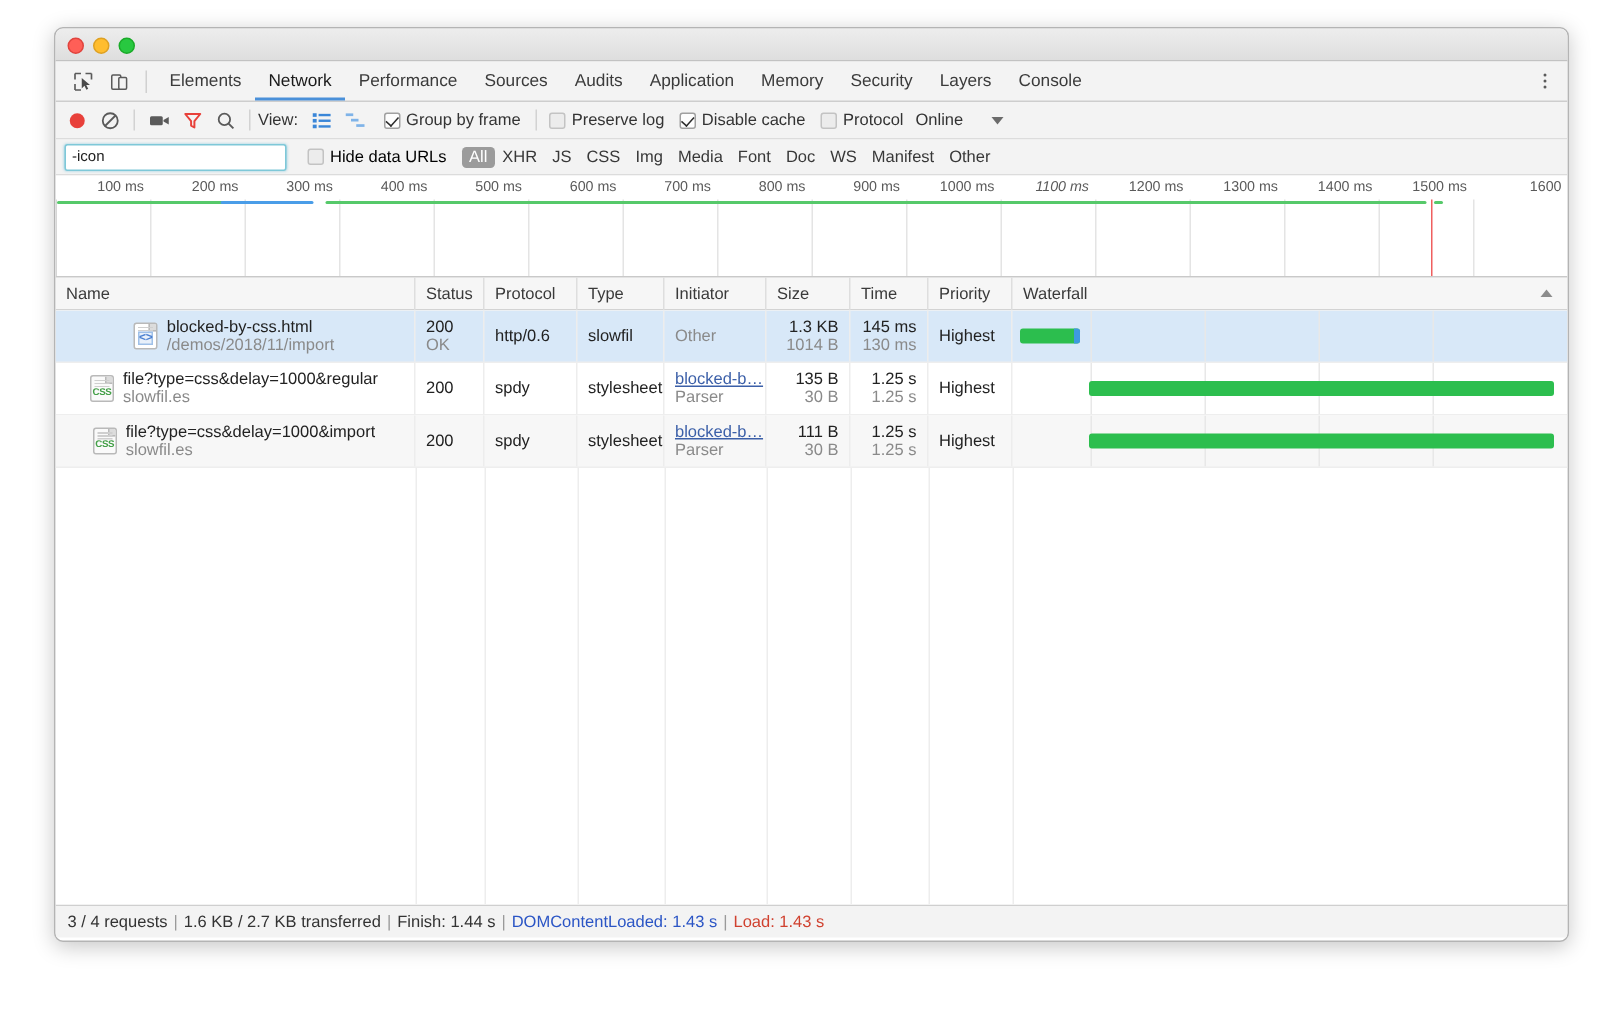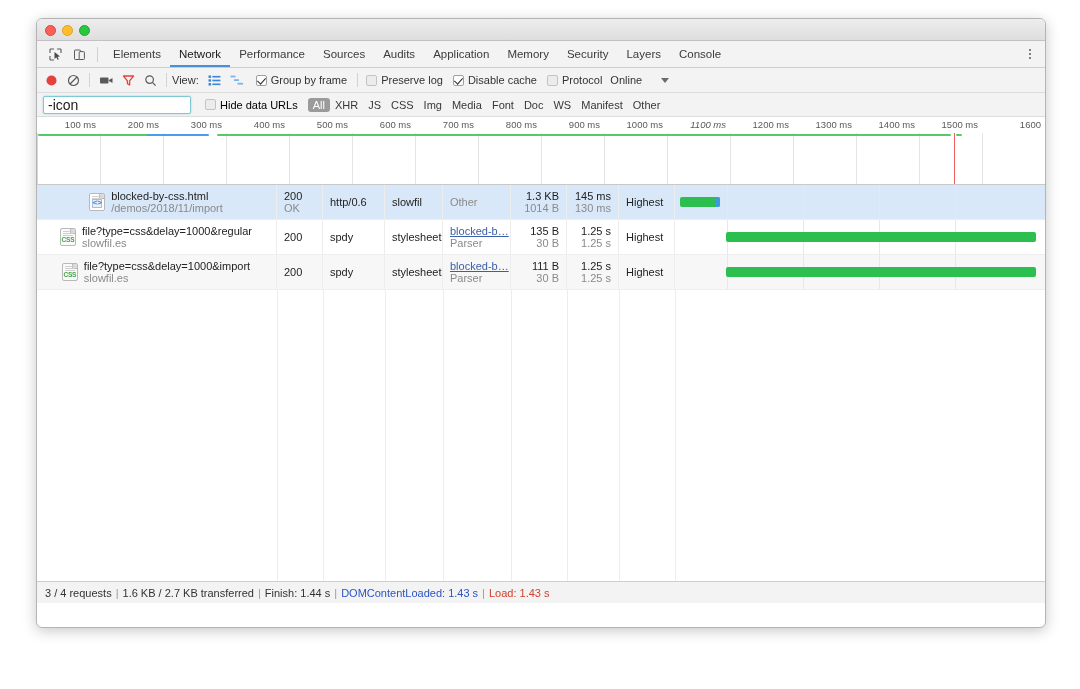--- a/index.html
+++ b/index.html
@@ -146,21 +146,21 @@
     border-bottom: 1px solid #dcdcdc;
     padding-left: 6px;
     font-size: 11px;
   }
   .filter-input {
     width: 148px;
     height: 18px;
     border: 1px solid #7ec8d8;
     border-radius: 2px;
     background: #ffffff;
-    font-size: 14px;
+    font-size: 10px;
     color: #202020;
     padding: 0 4px;
     outline: none;
     font-family: "Liberation Sans", sans-serif;
     box-shadow: 0 0 2px rgba(110,190,215,0.7);
   }
   .pill {
     padding: 1px 5px;
     font-size: 11px;
     color: #383838;
@@ -537,20 +537,34 @@
           <div class="gridline" style="left: 882px; top: 16px;"></div>
           <div class="gridline" style="left: 945px; top: 16px;"></div>
         </div>
       <div class="ov-band" style="left:1px; top:17px; width:120px;"></div>
       <div class="ov-band blue" style="left:110px; top:17px; width:62px;"></div>
       <div class="ov-band" style="left:180px; top:17px; width:734px;"></div>
       <div class="ov-marker-red" style="left:917px;"></div>
       <div class="ov-band" style="left:919px; top:17px; width:6px;"></div>
     </div>
 
+    <div class="table-head">
+      <div class="th" style="width:240px">Name</div>
+      <div class="th" style="width:46px">Status</div>
+      <div class="th" style="width:62px">Protocol</div>
+      <div class="th" style="width:58px">Type</div>
+      <div class="th" style="width:68px">Initiator</div>
+      <div class="th" style="width:56px">Size</div>
+      <div class="th" style="width:52px">Time</div>
+      <div class="th" style="width:56px">Priority</div>
+      <div class="th last">
+        <span>Waterfall</span>
+        <span class="sort-arrow"></span>
+      </div>
+    </div>
 
     <div class="table-body">
 
       <div class="row selected">
         <div class="cell name" style="width:240px">
           <span class="ficon doc">
             <span class="fold"></span>
             <span class="lines"></span>
             <span class="inner-box"></span>
             <span class="tag" style="bottom:3px">&lt;&gt;</span>

